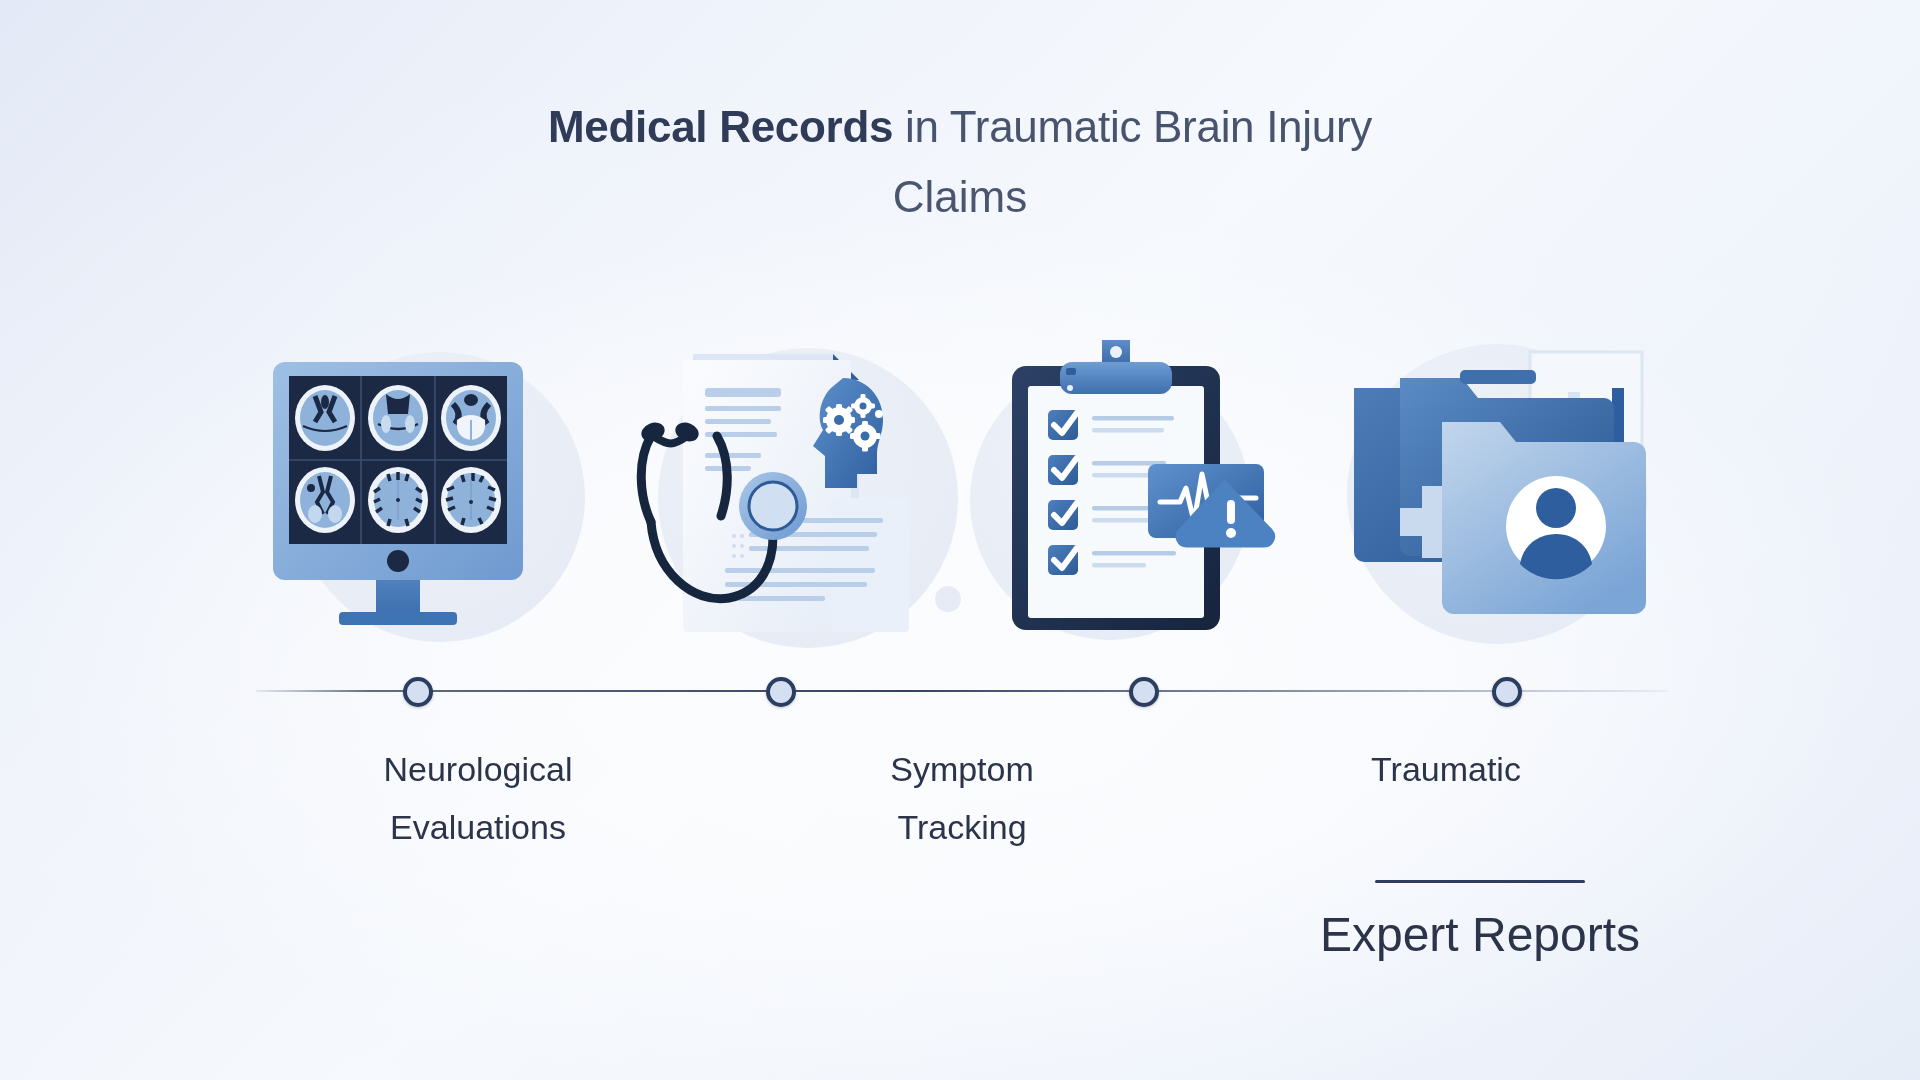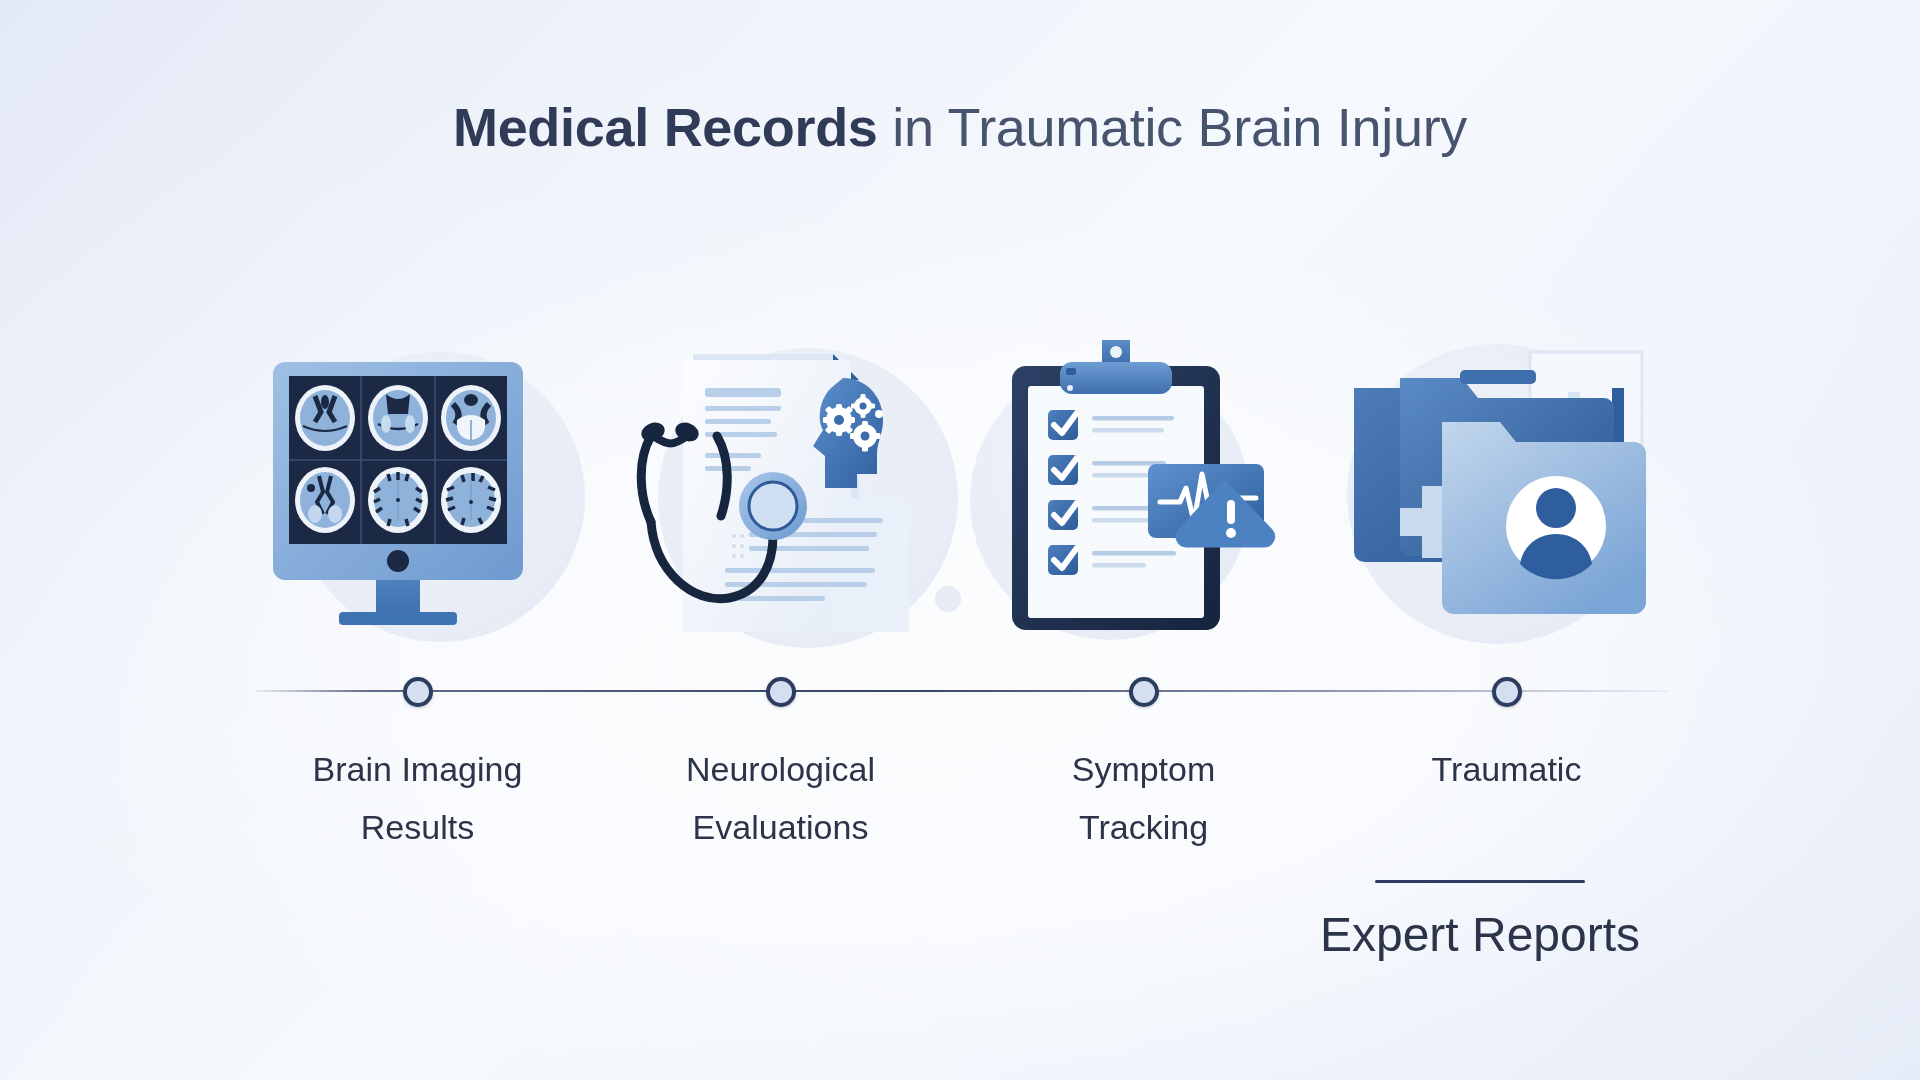--- a/index.html
+++ b/index.html
@@ -27,21 +27,21 @@
 
   
   .title-block {
     position: absolute;
     top: 96px;
     left: 0;
     width: 1920px;
     text-align: center;
   }
   .title-line1 {
-    font-size: 54px;
+    font-size: 44px;
     line-height: 62px;
     color: #3a4560;
     letter-spacing: -0.3px;
     white-space: nowrap;
   }
   .title-strong {
     font-weight: 700;
     color: #303b57;
   }
   .title-rest { font-weight: 400; color: #48536d; }
@@ -168,20 +168,21 @@
 </style>
 </head>
 <body>
 
 <div class="stage">
 
   <div class="title-block">
     <div class="title-line1">
       <span class="title-strong">Medical Records</span><span class="title-rest"> in Traumatic Brain Injury</span>
     </div>
+    <div class="title-line2">Claims</div>
   </div>
 
   <div class="icons-row">
 
     <div class="icon-cell">
       <div class="blob blob-1"></div>
       <svg class="art" width="310" height="300" viewBox="0 0 310 300">
         <defs>
           <linearGradient id="monBez" x1="0" y1="0" x2="1" y2="1">
             <stop offset="0" stop-color="#9fc0e4"></stop>
@@ -479,24 +480,20 @@
     <div class="tl-node-cell">
       <div class="tl-node"></div>
     </div>
     <div class="tl-node-cell">
       <div class="tl-node"></div>
     </div>
   </div>
 
   <div class="labels-row">
     <div class="label-cell">
-      <span class="l1">Brain Imaging</span>
-      <span class="l2">Results</span>
-    </div>
-    <div class="label-cell">
       <span class="l1">Neurological</span>
       <span class="l2">Evaluations</span>
     </div>
     <div class="label-cell">
       <span class="l1">Symptom</span>
       <span class="l2">Tracking</span>
     </div>
     <div class="label-cell">
       <span class="l1">Traumatic</span>
     </div>

